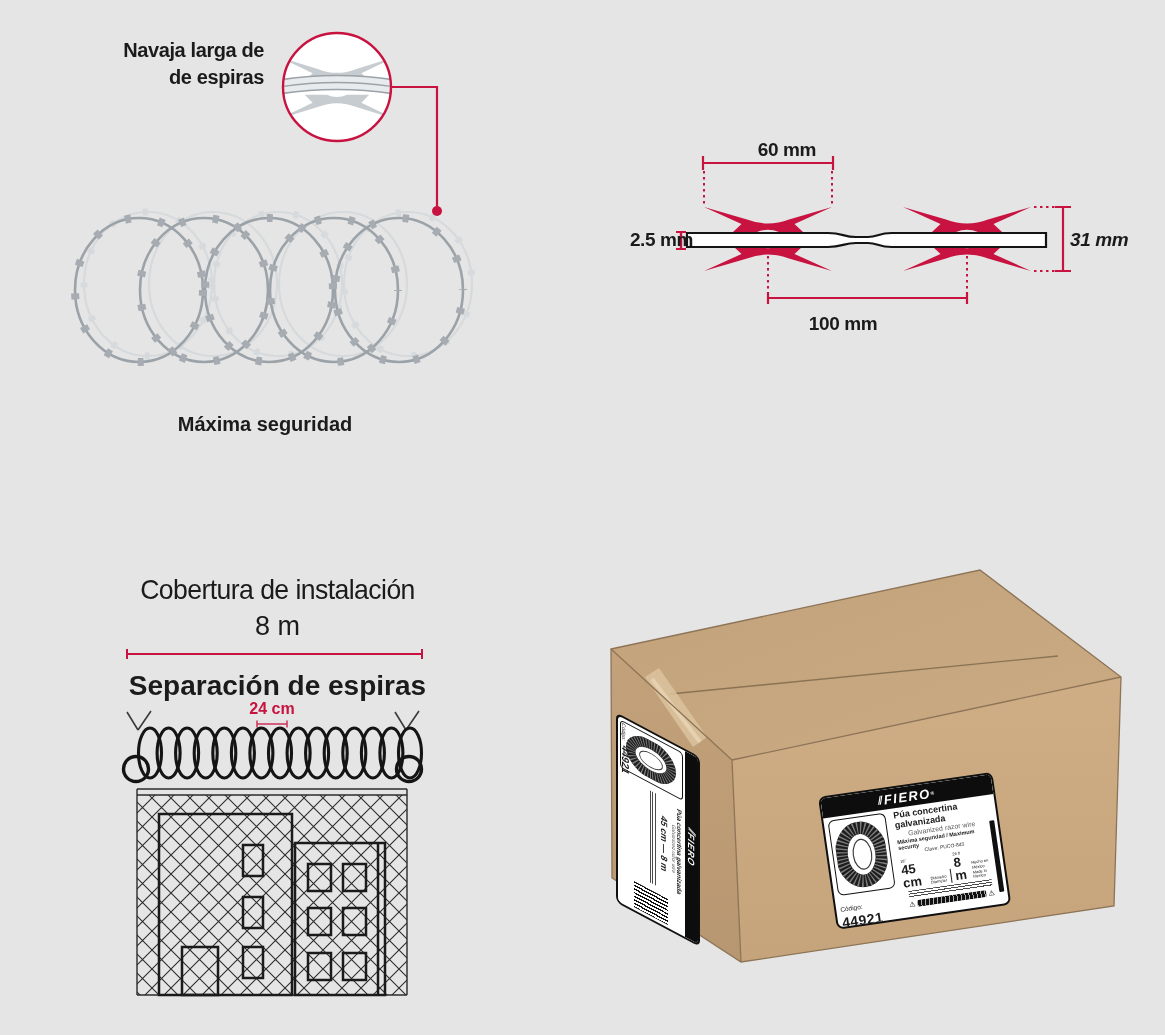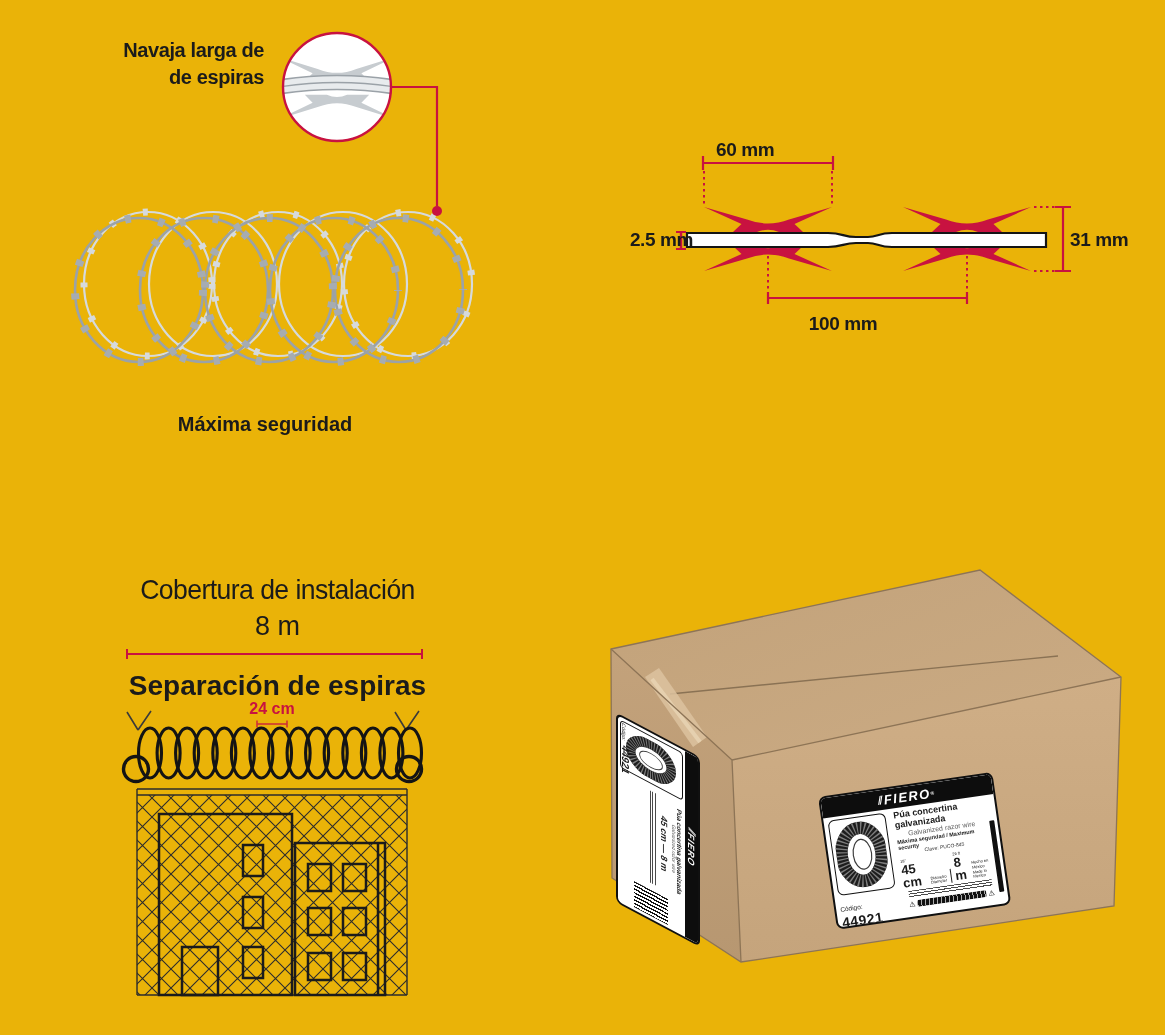--- a/index.html
+++ b/index.html
@@ -1,26 +1,26 @@
 <!DOCTYPE html>
 <html><head>
 <meta charset="utf-8">
 <style>
   html,body{margin:0;padding:0;background:#fff;}
-  #page{position:relative;width:1165px;height:1035px;background:#eab308;overflow:hidden;
+  #page{position:relative;width:1165px;height:1035px;background:#e5e5e5;overflow:hidden;
         font-family:"Liberation Sans", sans-serif;color:#1b1b1b;}
   svg.art{position:absolute;left:0;top:0;}
   .txt{position:absolute;white-space:nowrap;}
   .callout{left:52px;top:37px;width:212px;text-align:right;font-size:20px;line-height:27px;
            font-weight:700;letter-spacing:-0.4px;}
   .caption-max{left:140px;top:413px;width:250px;text-align:center;font-size:20px;font-weight:700;}
   .dim{font-size:19px;font-weight:700;letter-spacing:-0.4px;}
-  .dim-60{left:716px;top:139px;width:100px;text-align:left;}
+  .dim-60{left:716px;top:139px;width:100px;text-align:right;}
   .dim-25{left:615px;top:229px;width:78px;text-align:right;}
-  .dim-31{left:1070px;top:229px;}
+  .dim-31{left:1070px;top:229px;font-style:italic;}
   .dim-100{left:793px;top:313px;width:100px;text-align:center;}
   .cov-title{left:110px;top:574px;width:335px;text-align:center;font-size:28px;font-weight:400;
              letter-spacing:-0.6px;transform:scaleX(.95);}
   .cov-len{left:110px;top:611px;width:335px;text-align:center;font-size:27px;font-weight:400;}
   .cov-sep{left:110px;top:670px;width:335px;text-align:center;font-size:28px;font-weight:700;}
   .cov-24{left:222px;top:700px;width:100px;text-align:center;font-size:16px;font-weight:700;color:#C81240;}
 
   
   .front-label{position:absolute;left:818px;top:797px;width:176px;height:134px;
     transform:rotate(-8.2deg);transform-origin:0 0;background:#fff;border:2px solid #101010;

